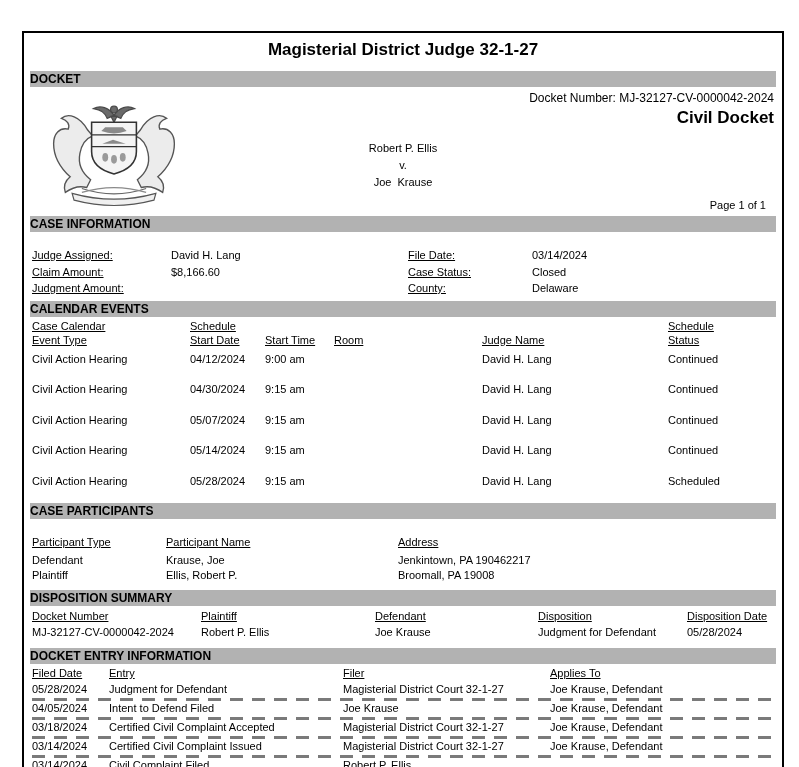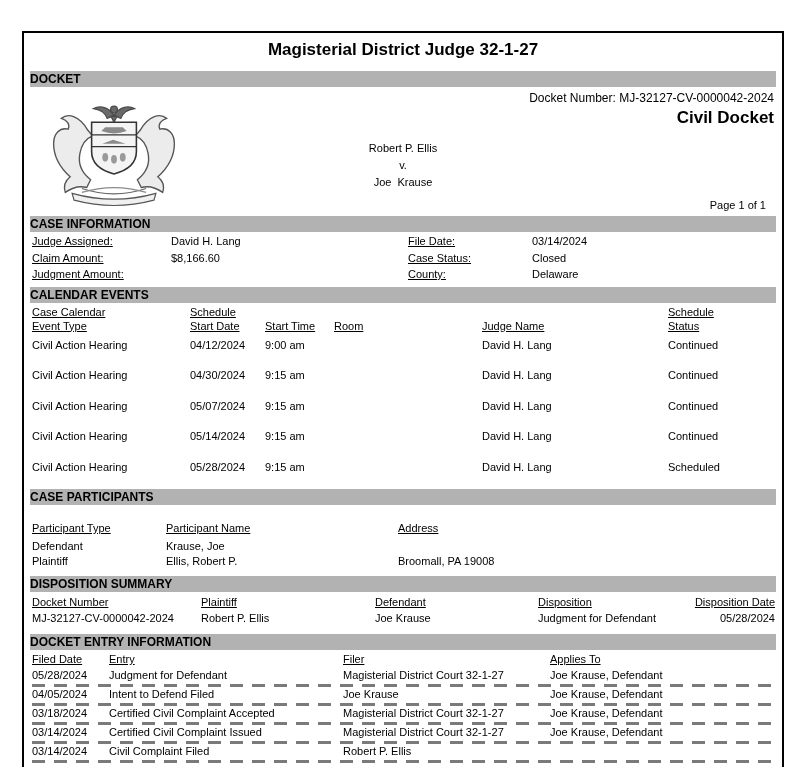--- a/index.html
+++ b/index.html
@@ -16,34 +16,34 @@
   .u{text-decoration:underline;}
   
   .hdr{position:relative;height:129px;}
   .hdr .seal{position:absolute;left:6px;top:8px;width:168px;height:112px;}
   .hdr .dnum{position:absolute;right:8px;top:4px;font-size:12px;}
   .hdr .ctype{position:absolute;right:8px;top:21px;font-size:17px;font-weight:bold;}
   .hdr .caption{position:absolute;left:0;right:0;top:53px;text-align:center;}
   .caption div{line-height:17px;white-space:pre;}
   .hdr .pnum{position:absolute;right:16px;bottom:5px;}
   
-  .ci{display:grid;grid-template-columns:139px 237px 124px 1fr;padding-top:1px;line-height:16.5px;}
+  .ci{display:grid;grid-template-columns:139px 237px 124px 1fr;padding-top:15px;line-height:16.5px;}
   
   .cal-head{display:grid;grid-template-columns:158px 75px 69px 148px 186px 1fr;padding-top:2px;}
   .cal-head .cell{display:flex;flex-direction:column;justify-content:space-between;line-height:14px;height:28px;}
   .cal-rows{margin-top:4px;}
   .cal-row{display:grid;grid-template-columns:158px 75px 69px 148px 186px 1fr;height:30.5px;padding-top:2px;box-sizing:border-box;}
   
   .pt-head{display:grid;grid-template-columns:134px 232px 1fr;padding-top:16px;line-height:14px;}
   .pt-row{display:grid;grid-template-columns:134px 232px 1fr;line-height:14.5px;}
   .pt-rows{margin-top:4px;}
   
   .ds-head{display:grid;grid-template-columns:169px 174px 163px 149px 1fr;padding-top:3px;line-height:14px;}
   .ds-row{display:grid;grid-template-columns:169px 174px 163px 149px 1fr;margin-top:2px;line-height:14px;}
-  .ds-head .r,.ds-row .r{text-align:right;}
+  .ds-head .r,.ds-row .r{}
   
   .de-head{display:grid;grid-template-columns:77px 234px 207px 1fr;padding-top:2px;line-height:14px;}
   .de-rows{margin-top:2px;}
   .de-row{display:grid;grid-template-columns:77px 234px 207px 1fr;height:16px;line-height:15px;}
   .dash{height:3px;background:repeating-linear-gradient(90deg,#7a7a7a 0 13px,transparent 13px 22px);}
 </style>
 </head>
 <body>
 
 <div class="page">
@@ -181,20 +181,21 @@
   <div class="bar">CASE PARTICIPANTS</div>
   <div class="sec pt-head">
     <span class="u">Participant Type</span>
     <span class="u">Participant Name</span>
     <span class="u">Address</span>
   </div>
   <div class="sec pt-rows">
     <div class="pt-row">
       <span>Defendant</span>
         <span>Krause, Joe</span>
+        <span>Jenkintown, PA 190462217</span>
     </div>
     <div class="pt-row">
       <span>Plaintiff</span>
         <span>Ellis, Robert P.</span>
         <span>Broomall, PA 19008</span>
     </div>
   </div>
 
   <div class="bar mt8">DISPOSITION SUMMARY</div>
   <div class="sec ds-head">

